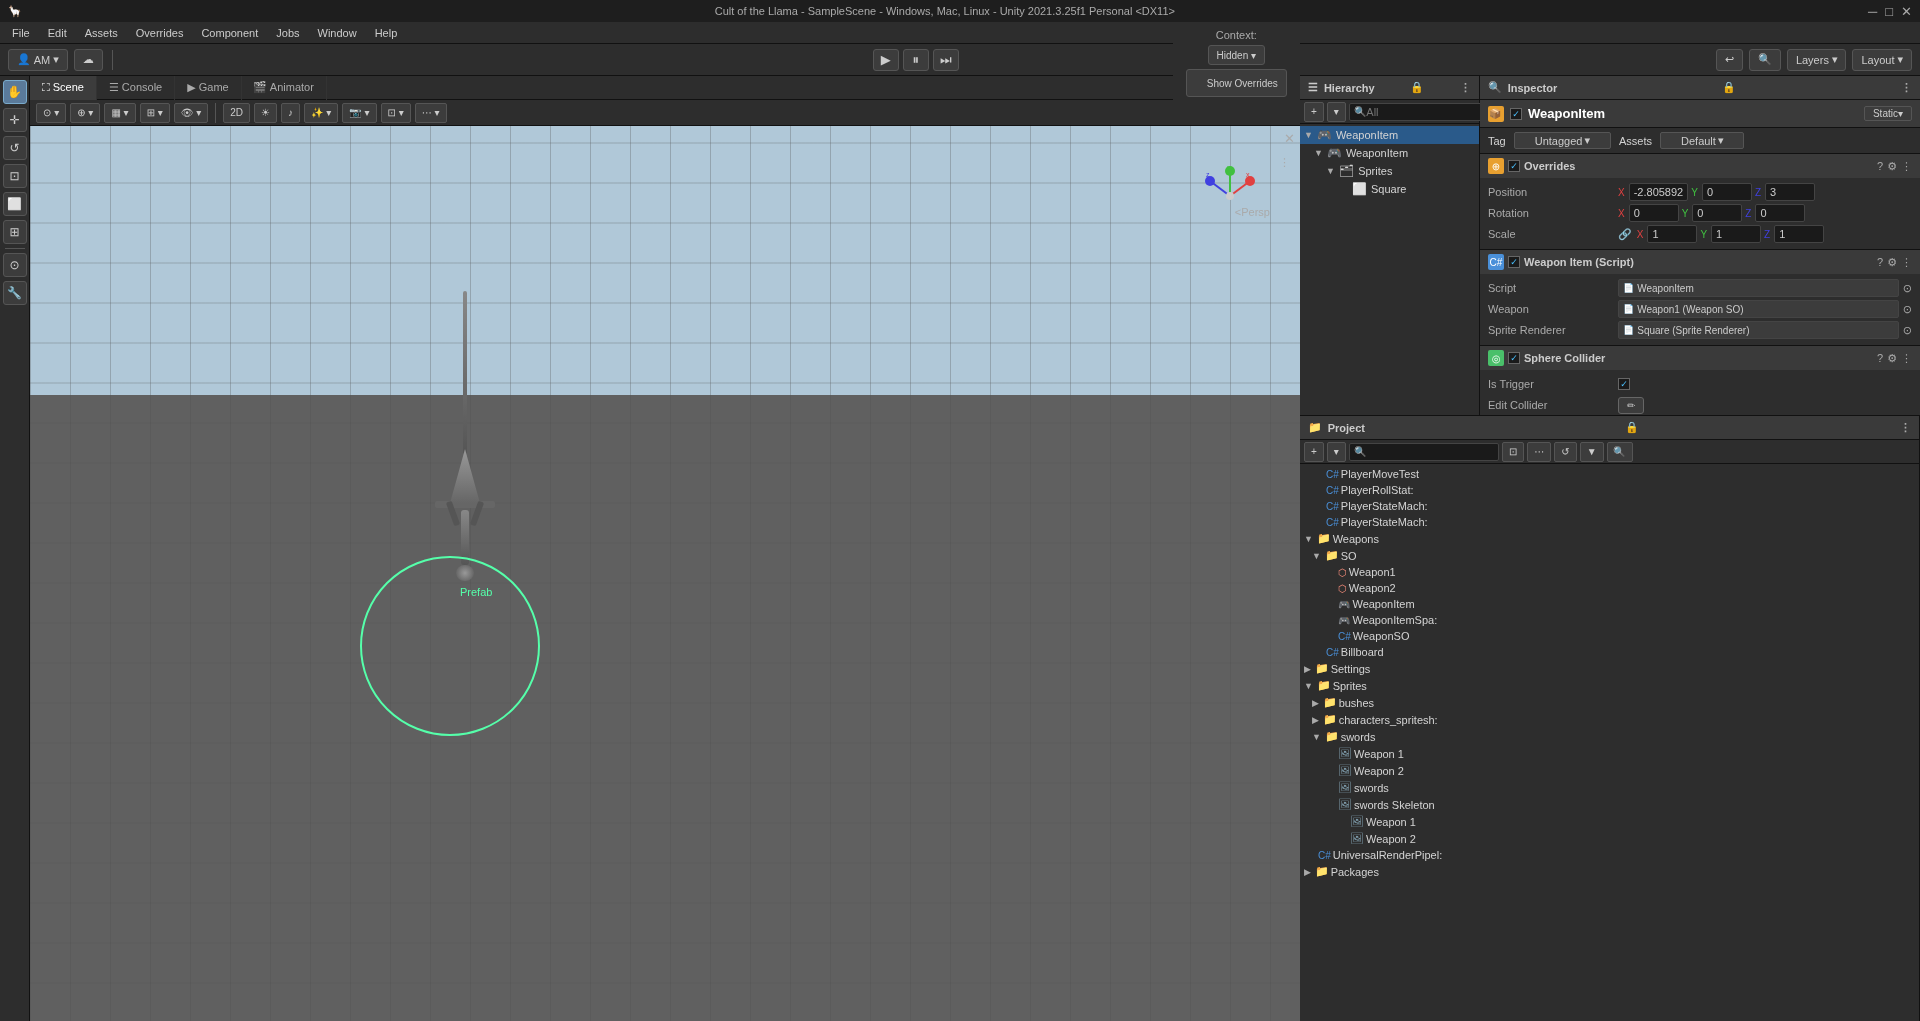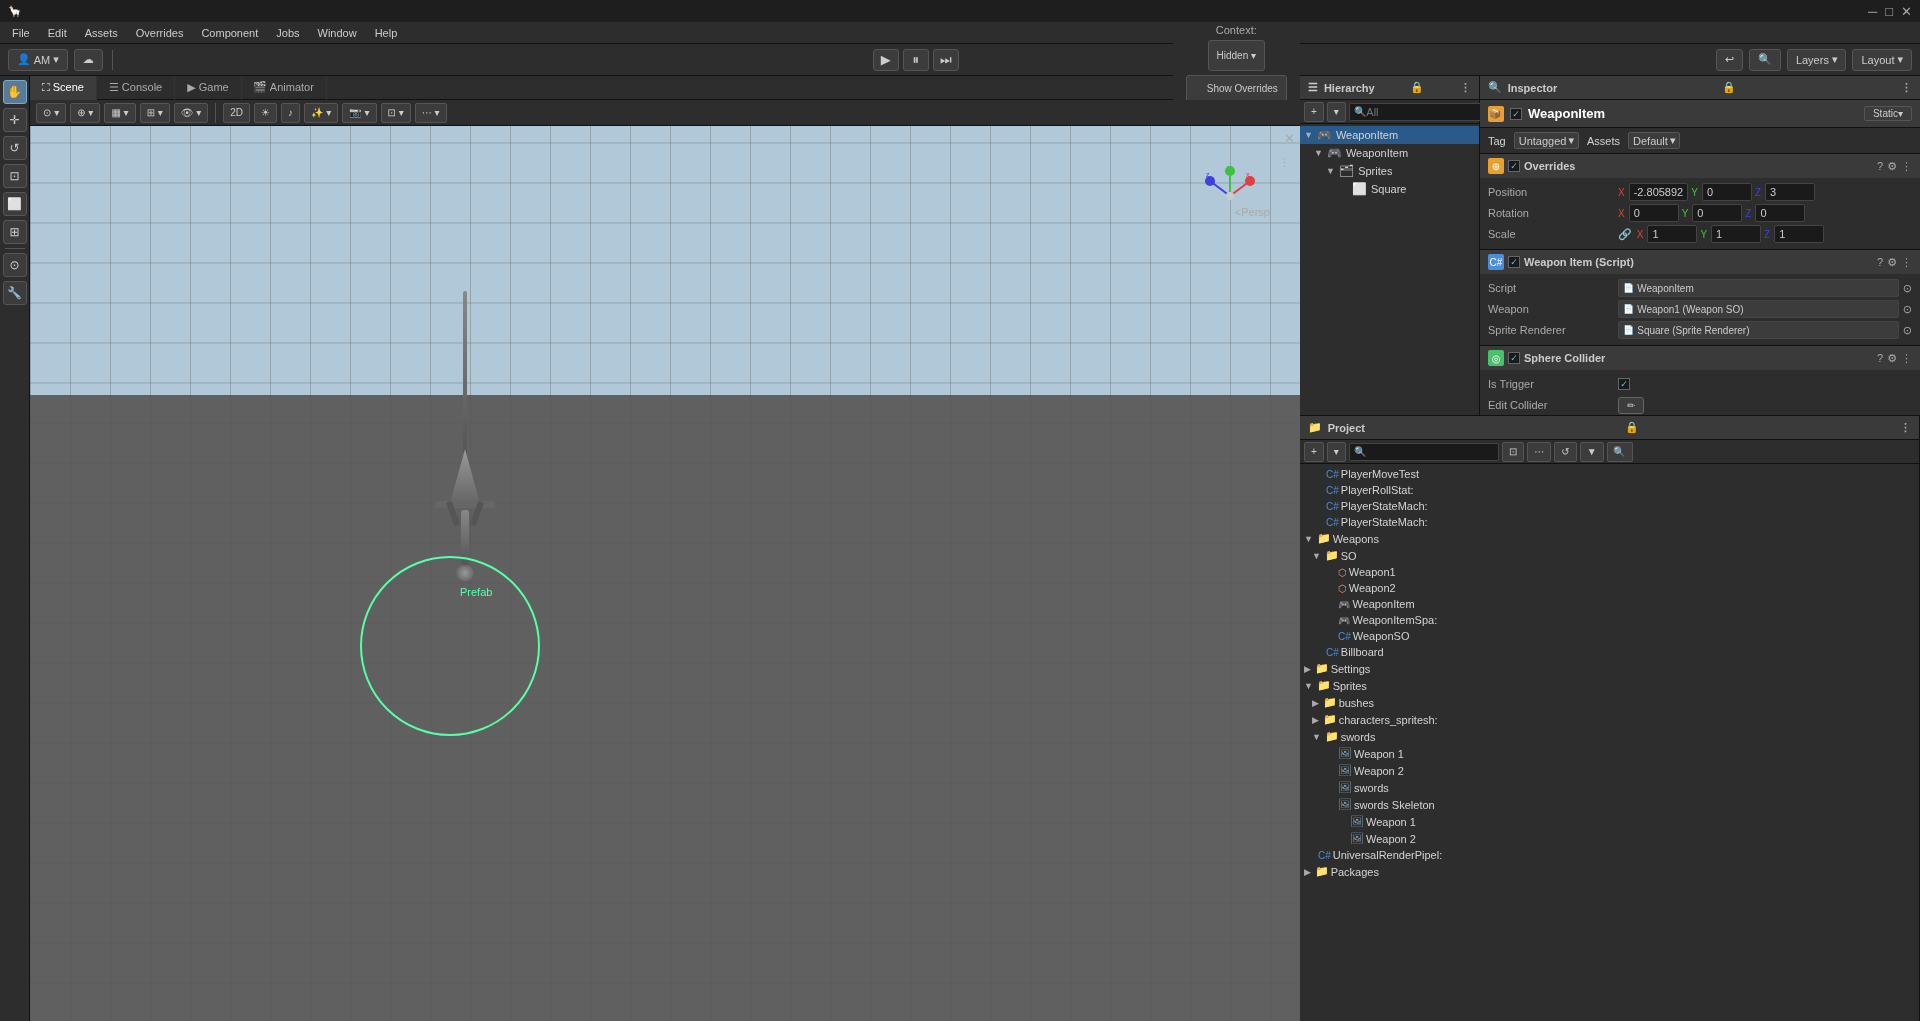--- a/index.html
+++ b/index.html
@@ -67,21 +67,21 @@
     .hier-icon { font-size: 12px; margin-right: 2px; }
 
     
     #inspector-panel { flex: 1; background: #2d2d2d; display: flex; flex-direction: column; overflow: hidden; }
     #inspector-content { flex: 1; overflow-y: auto; padding: 0; }
 
     
     .insp-header-row { background: #3a3a3a; height: 28px; display: flex; align-items: center; padding: 0 8px; gap: 6px; border-bottom: 1px solid #111; }
     .insp-obj-name { font-size: 13px; font-weight: bold; color: #fff; }
     .insp-tag-row { display: flex; align-items: center; padding: 4px 8px; gap: 8px; border-bottom: 1px solid #111; font-size: 11px; }
-    .insp-dropdown { background: #3c3c3c; border: 1px solid #555; border-radius: 2px; color: #ccc; padding: 1px 4px; font-size: 11px; cursor: pointer; display: flex; align-items: center; gap: 2px; }
+    .insp-dropdown { background: #3c3c3c; border: 1px solid #555; border-radius: 2px; color: #ccc; padding: 1px 20px; font-size: 11px; cursor: pointer; display: flex; align-items: center; gap: 2px; }
 
     .component-section { border-bottom: 1px solid #111; }
     .component-header { background: #3a3a3a; height: 24px; display: flex; align-items: center; padding: 0 8px; gap: 4px; cursor: pointer; }
     .comp-icon { width: 16px; height: 16px; border-radius: 2px; display: flex; align-items: center; justify-content: center; font-size: 10px; }
     .comp-icon-transform { background: #e8a030; color: #fff; }
     .comp-icon-script { background: #4a90d9; color: #fff; }
     .comp-icon-collider { background: #4ac06a; color: #fff; }
     .comp-title { font-size: 11px; font-weight: bold; color: #ccc; flex: 1; }
     .comp-btns { display: flex; gap: 4px; }
     .comp-btn { color: #aaa; cursor: pointer; font-size: 11px; }
@@ -123,20 +123,21 @@
 
     .edit-collider-btn { background: #3c3c3c; border: 1px solid #666; border-radius: 3px; color: #ccc; padding: 2px 8px; font-size: 10px; cursor: pointer; display: flex; align-items: center; gap: 3px; }
 
     .static-btn { background: #3c3c3c; border: 1px solid #555; border-radius: 2px; color: #ccc; padding: 1px 8px; font-size: 10px; cursor: pointer; display: flex; align-items: center; }
   </style>
 </head>
 <body>
 
 <div id="titlebar">
   <span>🦙</span>
+  <span class="title">Cult of the Llama - SampleScene - Windows, Mac, Linux - Unity 2021.3.25f1 Personal &lt;DX11&gt;</span>
   <div class="wincontrols">
     <span>─</span>
     <span>□</span>
     <span>✕</span>
   </div>
 </div>
 
 <div id="menubar">
   <span class="menu-item">File</span>
   <span class="menu-item">Edit</span>
@@ -194,21 +195,21 @@
   <div id="scene-area">
 
     <div id="scene-tabs">
       <div class="scene-tab active">⛶ Scene</div>
       <div class="scene-tab">☰ Console</div>
       <div class="scene-tab">▶ Game</div>
       <div class="scene-tab">🎬 Animator</div>
       <div style="flex:1;background:#2d2d2d;"></div>
       <div style="display:flex;align-items:center;padding:0 6px;gap:4px;background:#2d2d2d;flex-direction:column;">
         <span style="color:#aaa;font-size:11px;">Context:</span>
-        <div class="toolbar-btn" style="height:31px;font-size:10px;">Hidden ▾</div>
+        <div class="toolbar-btn" style="height:20px;font-size:10px;">Hidden ▾</div>
         <div class="toolbar-btn" style="height:28px;font-size:10px;padding-left:20px;">Show Overrides</div>
         <span style="color:#4c4;font-size:11px;">✓</span>
         <span style="color:#aaa;font-size:11px;">Auto Save</span>
         <span style="color:#aaa;margin-left:4px;">Scenes &gt; WeaponItem</span>
       </div>
     </div>
 
     <div id="scene-toolbar">
       <div class="scene-tool-btn">⊙ ▾</div>
       <div class="scene-tool-btn">⊕ ▾</div>

